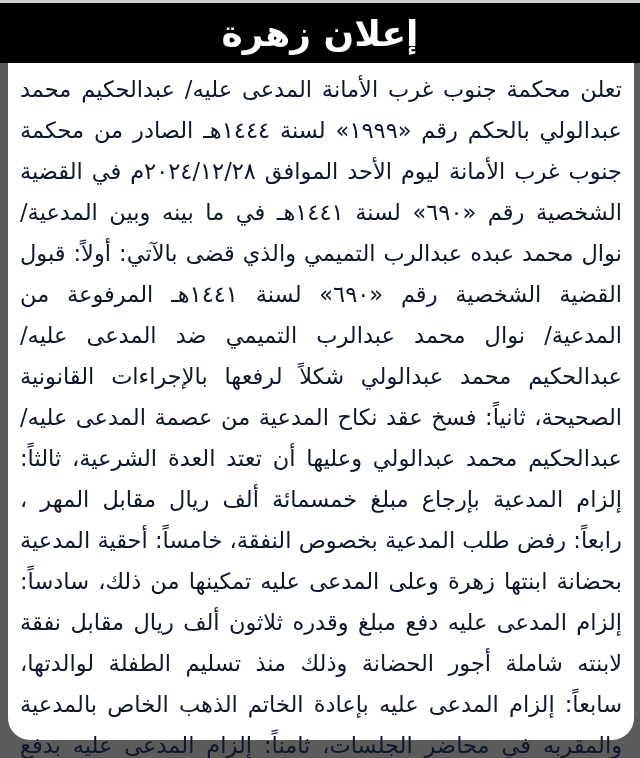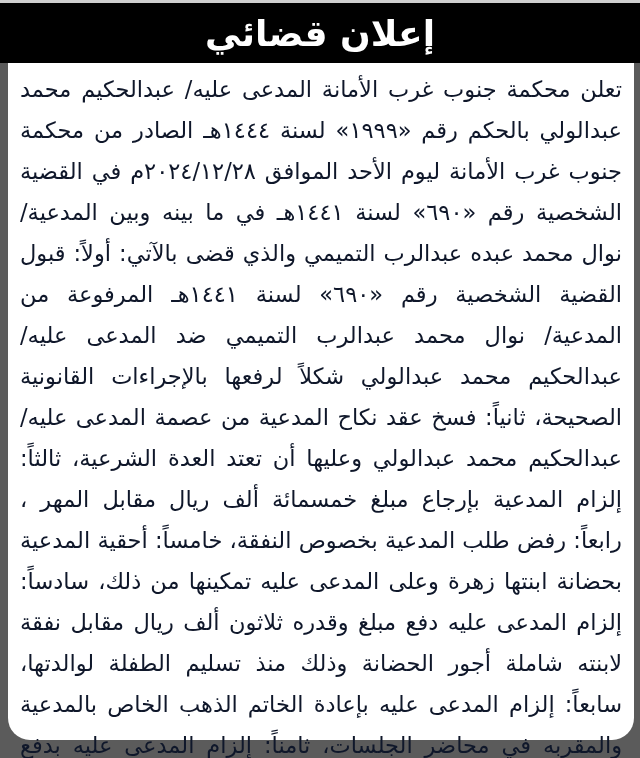--- a/index.html
+++ b/index.html
@@ -60,18 +60,18 @@
       line-height: 41px;
       word-spacing: 0px;
     }
   </style>
 </head>
 <body>
 
 <div class="top-strip"></div>
 
 <div class="header">
-  <span class="header-title">إعلان قضائي</span>
+  <span class="header-title">إعلان زهرة</span>
 </div>
 
 <div class="panel">
   <p class="body-text">تعلن محكمة جنوب غرب الأمانة المدعى عليه/ عبدالحكيم محمد عبدالولي بالحكم رقم «١٩٩٩» لسنة ١٤٤٤هـ الصادر من محكمة جنوب غرب الأمانة ليوم الأحد الموافق ٢٠٢٤/١٢/٢٨م في القضية الشخصية رقم «٦٩٠» لسنة ١٤٤١هـ في ما بينه وبين المدعية/ نوال محمد عبده عبدالرب التميمي والذي قضى بالآتي: أولاً: قبول القضية الشخصية رقم «٦٩٠» لسنة ١٤٤١هـ المرفوعة من المدعية/ نوال محمد عبدالرب التميمي ضد المدعى عليه/ عبدالحكيم محمد عبدالولي شكلاً لرفعها بالإجراءات القانونية الصحيحة، ثانياً: فسخ عقد نكاح المدعية من عصمة المدعى عليه/ عبدالحكيم محمد عبدالولي وعليها أن تعتد العدة الشرعية، ثالثاً: إلزام المدعية بإرجاع مبلغ خمسمائة ألف ريال مقابل المهر ، رابعاً: رفض طلب المدعية بخصوص النفقة، خامساً: أحقية المدعية بحضانة ابنتها زهرة وعلى المدعى عليه تمكينها من ذلك، سادساً: إلزام المدعى عليه دفع مبلغ وقدره ثلاثون ألف ريال مقابل نفقة لابنته شاملة أجور الحضانة وذلك منذ تسليم الطفلة لوالدتها، سابعاً: إلزام المدعى عليه بإعادة الخاتم الذهب الخاص بالمدعية والمقربه في محاضر الجلسات، ثامناً: إلزام المدعى عليه بدفع مبلغ مائة ألف ريال الخاص بالمدعية باقي المهر، تاسعاً: تحميل المدعى عليه مبلغ مائتين وخمسين ألف ريال مخاسير التقاضي للمدعية.</p>
 </div>
 
 </body></html>

